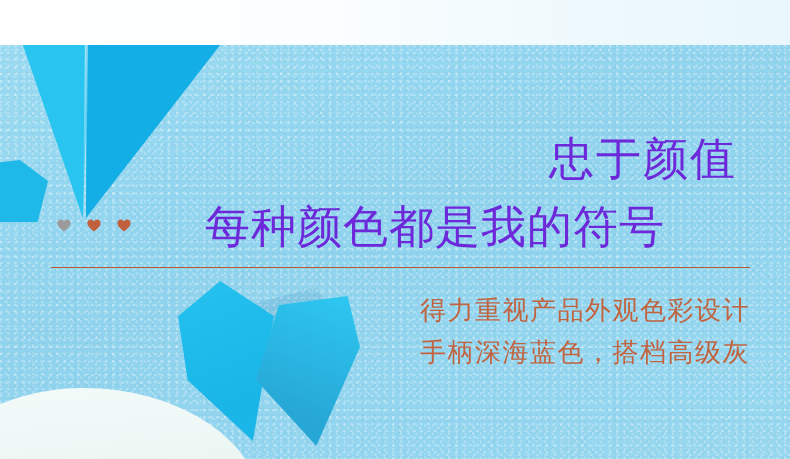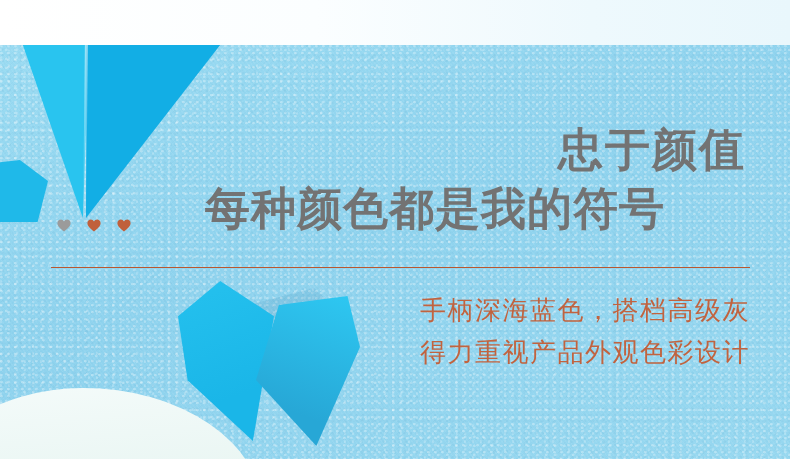--- a/index.html
+++ b/index.html
@@ -141,26 +141,26 @@
 
   
   .text-block {
     position: absolute;
     left: 120px; top: 118px;
     width: 630px;
     text-align: right;
     z-index: 30;
   }
   .headline {
-    color: #737373;
-    font-weight: bold;
+    color: #6d28d9;
+    font-weight: normal;
     font-size: 45px;
     line-height: 55px;
     letter-spacing: 2px;
-    margin: 4px;
+    margin: 13px;
     white-space: nowrap;
   }
   .headline.line2 {
     letter-spacing: 1px;
     text-align: center;
   }
 
   .sub-block {
     position: absolute;
     left: 240px; top: 289px;
@@ -211,17 +211,17 @@
   </div>
 
   <div class="divider"></div>
 
   <div class="text-block">
     <p class="headline line1">忠于颜值</p>
     <p class="headline line2">每种颜色都是我的符号</p>
   </div>
 
   <div class="sub-block">
+    <p class="subline">得力重视产品外观色彩设计</p>
     <p class="subline">手柄深海蓝色，搭档高级灰</p>
-    <p class="subline">得力重视产品外观色彩设计</p>
   </div>
 
 </div>
 
 </body></html>

